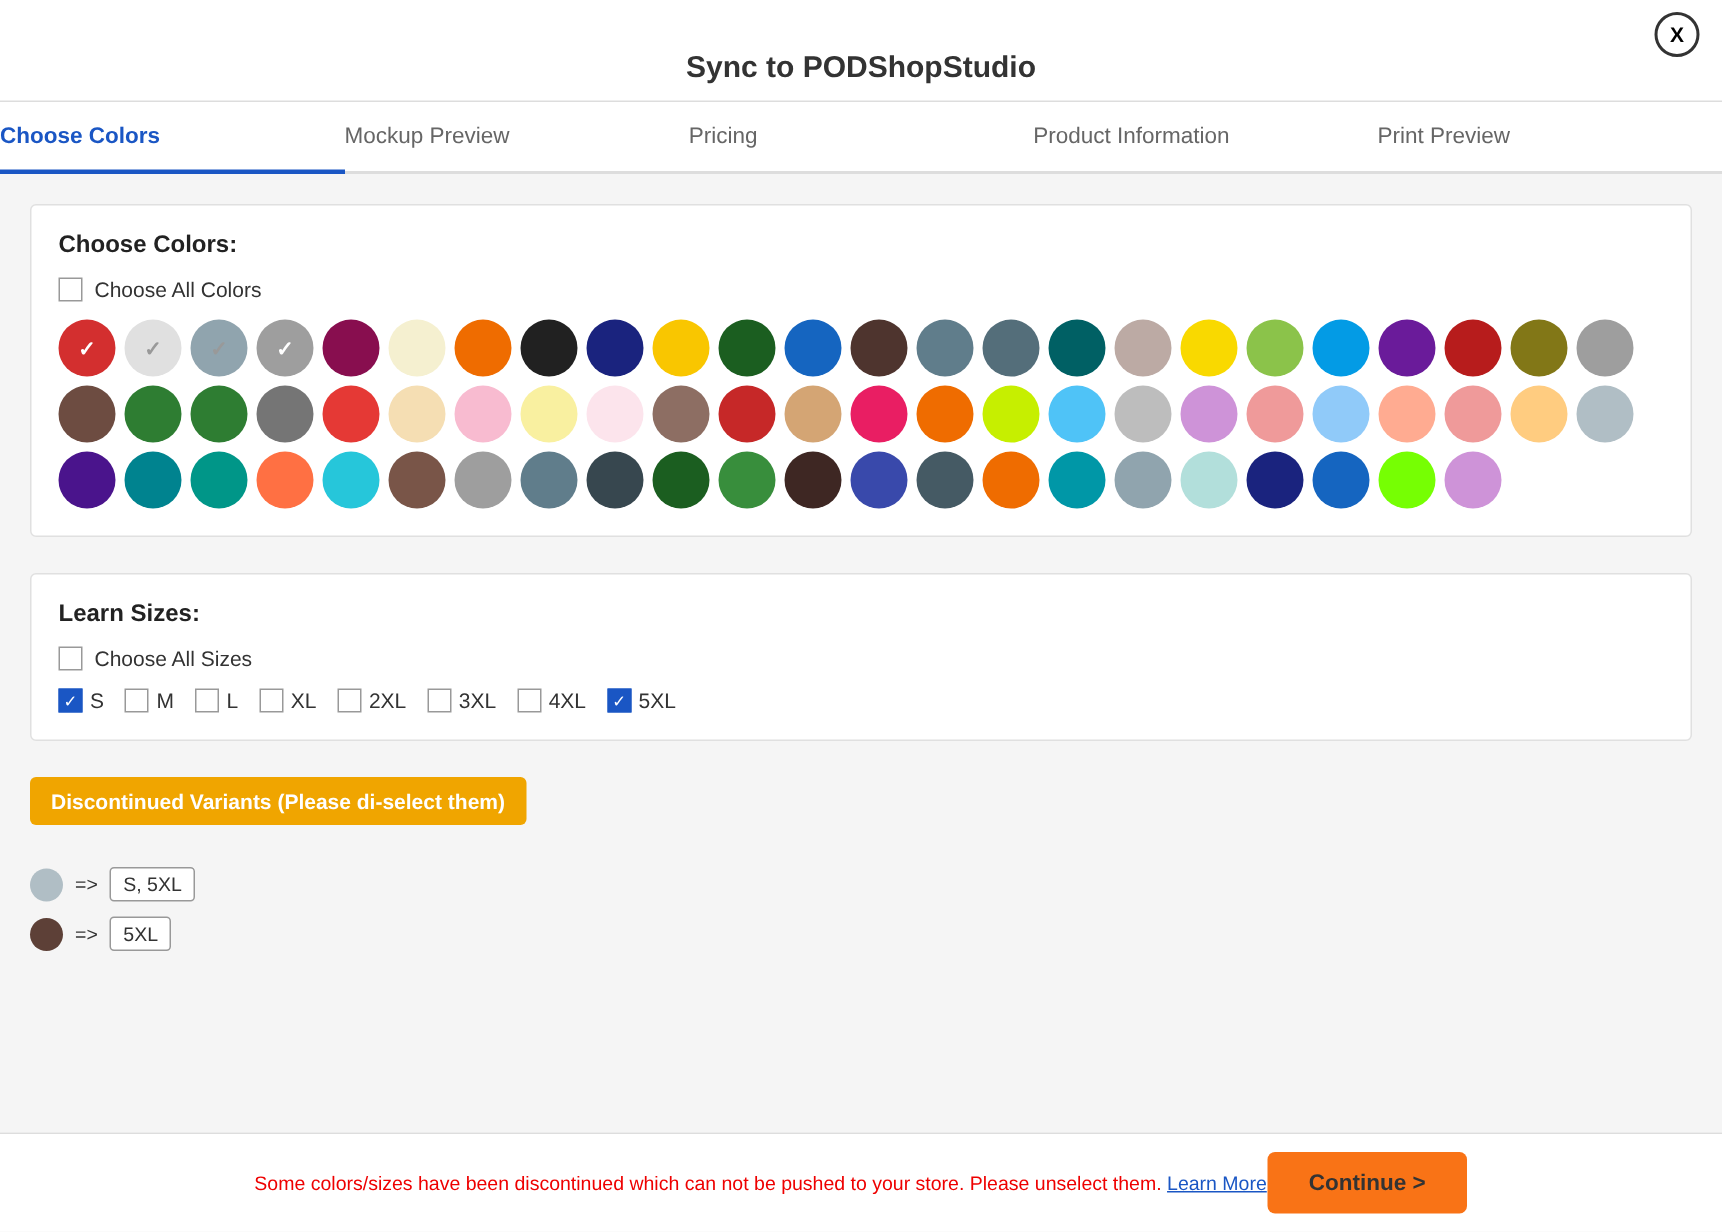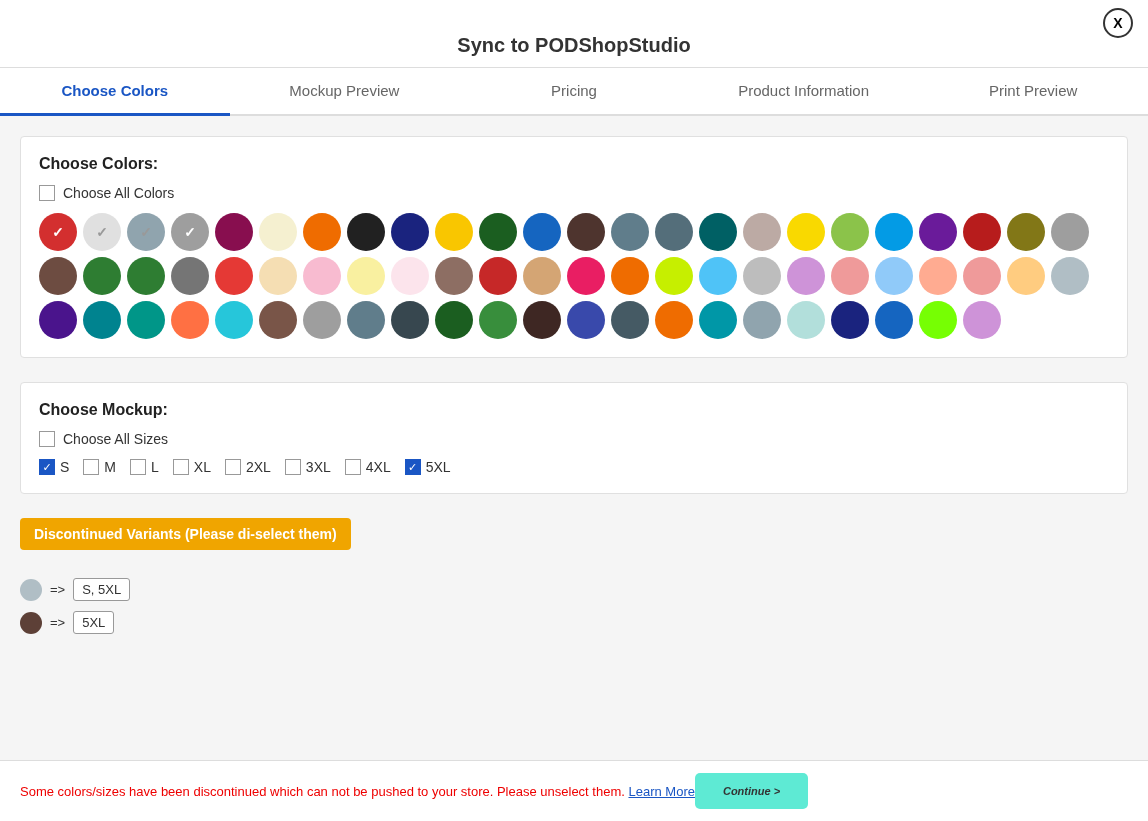--- a/index.html
+++ b/index.html
@@ -3,21 +3,21 @@
   <meta charset="utf-8">
   <style>
     * { box-sizing: border-box; margin: 0; padding: 0; }
     body { font-family: Arial, sans-serif; background: #fff; width: 1148px; height: 821px; overflow: hidden; position: relative; }
     
     .header { display: flex; align-items: center; justify-content: center; padding: 12px 0 0 0; border-bottom: 1px solid #ddd; position: relative; }
     .header-title { font-size: 20px; font-weight: bold; color: #333; padding-bottom: 10px; margin-top: 22px; }
     .close-btn { position: absolute; right: 15px; top: 8px; width: 30px; height: 30px; border-radius: 50%; border: 2px solid #333; background: #fff; cursor: pointer; display: flex; align-items: center; justify-content: center; font-size: 14px; font-weight: bold; }
     
     .tabs { display: flex; border-bottom: 2px solid #ddd; }
-    .tab { flex: 1; text-align: center; padding: 14px 0; font-size: 15px; cursor: pointer; color: #666; }
+    .tab { flex: 1; text-align: left; padding: 14px 0; font-size: 15px; cursor: pointer; color: #666; }
     .tab.active { color: #1a56c4; border-bottom: 3px solid #1a56c4; margin-bottom: -2px; font-weight: 600; }
     
     .content { padding: 20px; background: #f5f5f5; }
     
     .section { background: #fff; border: 1px solid #e0e0e0; border-radius: 4px; padding: 18px; margin-bottom: 24px; }
     .section-title { font-size: 16px; font-weight: bold; margin-bottom: 12px; color: #222; }
     
     .choose-all-row { display: flex; align-items: center; gap: 8px; margin-bottom: 12px; font-size: 14px; color: #333; }
     .checkbox { width: 16px; height: 16px; border: 1px solid #999; background: #fff; cursor: pointer; }
     
@@ -32,24 +32,24 @@
     .size-checkbox.checked { background: #1a56c4; border-color: #1a56c4; }
     .size-checkbox.checked::after { content: '✓'; color: white; font-size: 11px; }
     
     .discontinued-banner { background: #f0a500; color: #fff; font-size: 14px; font-weight: bold; padding: 8px 14px; border-radius: 4px; display: inline-block; margin-bottom: 28px; }
     
     .variant-row { display: flex; align-items: center; gap: 8px; margin-bottom: 10px; }
     .variant-color { width: 22px; height: 22px; border-radius: 50%; }
     .variant-arrow { font-size: 13px; color: #333; }
     .variant-tag { border: 1px solid #999; padding: 3px 8px; font-size: 13px; border-radius: 3px; background: #fff; color: #333; }
     
-    .footer { position: absolute; bottom: 0; left: 0; right: 0; padding: 12px 20px; border-top: 1px solid #ddd; background: #fff; display: flex; align-items: center; justify-content: flex-start; }
+    .footer { position: absolute; bottom: 0; left: 0; right: 0; padding: 12px 20px; border-top: 1px solid #ddd; background: #fff; display: flex; align-items: center; justify-content: center; }
     .footer-text { font-size: 13px; color: #e00; max-width: 680px; }
     .footer-text a { color: #1a56c4; text-decoration: underline; cursor: pointer; }
-    .continue-btn { background: #5eead4; color: #333; font-size: 11px; font-weight: bold; padding: 12px 28px; border: none; border-radius: 5px; cursor: pointer; font-style: italic; }
+    .continue-btn { background: #f97316; color: #333; font-size: 15px; font-weight: bold; padding: 12px 28px; border: none; border-radius: 5px; cursor: pointer; }
   </style>
 </head>
 <body>
 
 <div class="header">
   <span class="header-title">Sync to PODShopStudio</span>
   <button class="close-btn">X</button>
 </div>
 
 <div class="tabs" id="tabs-bar">
@@ -144,21 +144,21 @@
         <div class="color-circle" style="background-color: rgb(144, 164, 174);"></div>
         <div class="color-circle" style="background-color: rgb(178, 223, 219);"></div>
         <div class="color-circle" style="background-color: rgb(26, 35, 126);"></div>
         <div class="color-circle" style="background-color: rgb(21, 101, 192);"></div>
         <div class="color-circle" style="background-color: rgb(118, 255, 3);"></div>
         <div class="color-circle" style="background-color: rgb(206, 147, 216);"></div>
       </div>
   </div>
 
   <div class="section">
-    <div class="section-title">Choose Mockup:</div>
+    <div class="section-title">Learn Sizes:</div>
     <div class="choose-all-row">
       <div class="checkbox"></div>
       <span>Choose All Sizes</span>
     </div>
     <div class="sizes-grid" id="sizes-grid">
         <div class="size-item">
           <div class="size-checkbox checked"></div>
           <span>S</span>
         </div>
         <div class="size-item">

